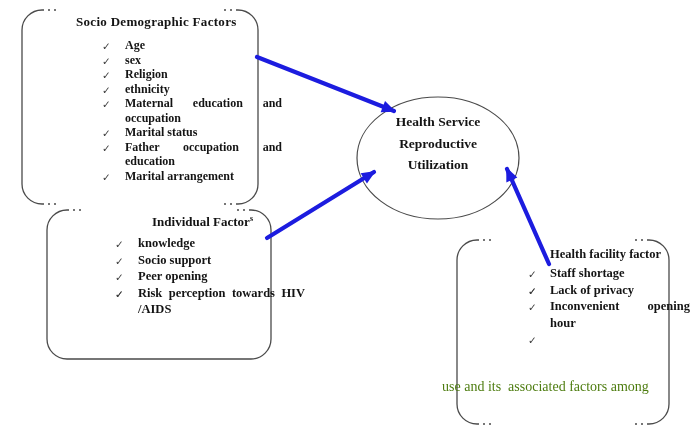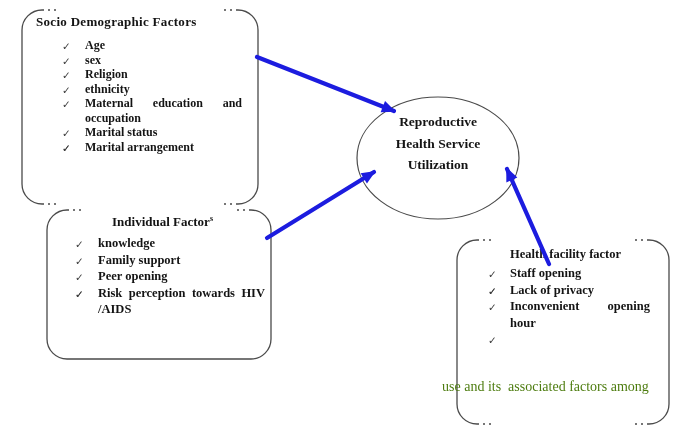--- a/index.html
+++ b/index.html
@@ -3,21 +3,21 @@
 <meta charset="utf-8">
 <style>
   html,body { margin:0; padding:0; background:#ffffff; }
   #stage {
     position:relative; width:690px; height:437px; background:#ffffff;
     font-family:"Liberation Serif", serif; color:#141414; overflow:hidden;
   }
   svg.layer { position:absolute; left:0; top:0; pointer-events:none; }
   #shapes { z-index:1; }
   #arrows { z-index:3; }
-  .box-content { position:absolute; z-index:2; font-weight:bold; }
+  .box-content { position:absolute; z-index:2; font-weight:bold;margin-left:40px; }
   .box-title { font-weight:bold; }
   .box-title sup { font-size:8px; font-weight:bold; }
   ul.checklist { list-style:none; margin:0; padding:0; }
   ul.checklist li { position:relative; padding-left:23px; box-sizing:border-box; text-align:justify; }
   .chk {
     position:absolute; left:0; top:1px; font-family:"DejaVu Sans", sans-serif;
     font-weight:normal; color:#3c3c3c; font-size:10.5px;
   }
   
   #box1-content { left:36px; top:14px; width:208px; font-size:12px; }
@@ -74,50 +74,50 @@
 
   <div id="box1-content" class="box-content">
     <div class="box-title">Socio Demographic Factors</div>
     <ul class="checklist">
       <li><span class="chk">✓</span><span>Age</span></li>
       <li><span class="chk">✓</span><span>sex</span></li>
       <li><span class="chk">✓</span><span>Religion</span></li>
       <li><span class="chk">✓</span><span>ethnicity</span></li>
       <li><span class="chk">✓</span><span>Maternal education and occupation</span></li>
       <li><span class="chk">✓</span><span>Marital status</span></li>
-      <li><span class="chk">✓</span></li>
+      <li><span class="chk">✓</span><span>Father occupation and education</span></li>
       <li><span class="chk">✓</span><span>Marital arrangement</span></li>
     </ul>
   </div>
 
   <div id="box2-content" class="box-content">
     <div class="box-title"><span>Individual Factor</span><sup>s</sup></div>
     <ul class="checklist">
       <li><span class="chk">✓</span><span>knowledge</span></li>
-      <li><span class="chk">✓</span><span>Family support</span></li>
+      <li><span class="chk">✓</span><span>Socio support</span></li>
       <li><span class="chk">✓</span><span>Peer opening</span></li>
       <li><span class="chk">✓</span></li>
       <li><span class="chk">✓</span><span>Risk perception towards HIV /AIDS</span></li>
     </ul>
   </div>
 
   <div id="box3-content" class="box-content">
     <div class="box-title">Health facility factor</div>
     <ul class="checklist">
-      <li><span class="chk">✓</span><span>Staff opening</span></li>
+      <li><span class="chk">✓</span><span>Staff shortage</span></li>
       <li><span class="chk">✓</span></li>
       <li><span class="chk">✓</span><span>Lack of privacy</span></li>
       <li><span class="chk">✓</span><span>Inconvenient opening hour</span></li>
       <li><span class="chk">✓</span></li>
     </ul>
   </div>
 
   <div id="center-label">
+    <div>Health Service</div>
     <div>Reproductive</div>
-    <div>Health Service</div>
     <div>Utilization</div>
   </div>
 
   <div id="caption">use and its  associated factors among</div>
 
   <svg id="arrows" class="layer" width="690" height="437" viewBox="0 0 690 437">
     <defs>
       <marker id="ah" markerUnits="userSpaceOnUse" markerWidth="16" markerHeight="14" refX="13" refY="7" orient="auto">
         <path d="M1,1 L15,7 L1,13 Z" fill="#1c1cdf"></path>
       </marker>

